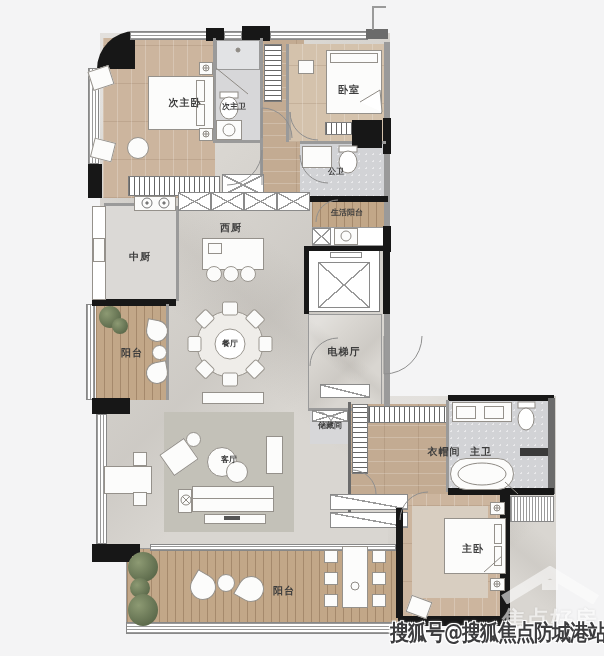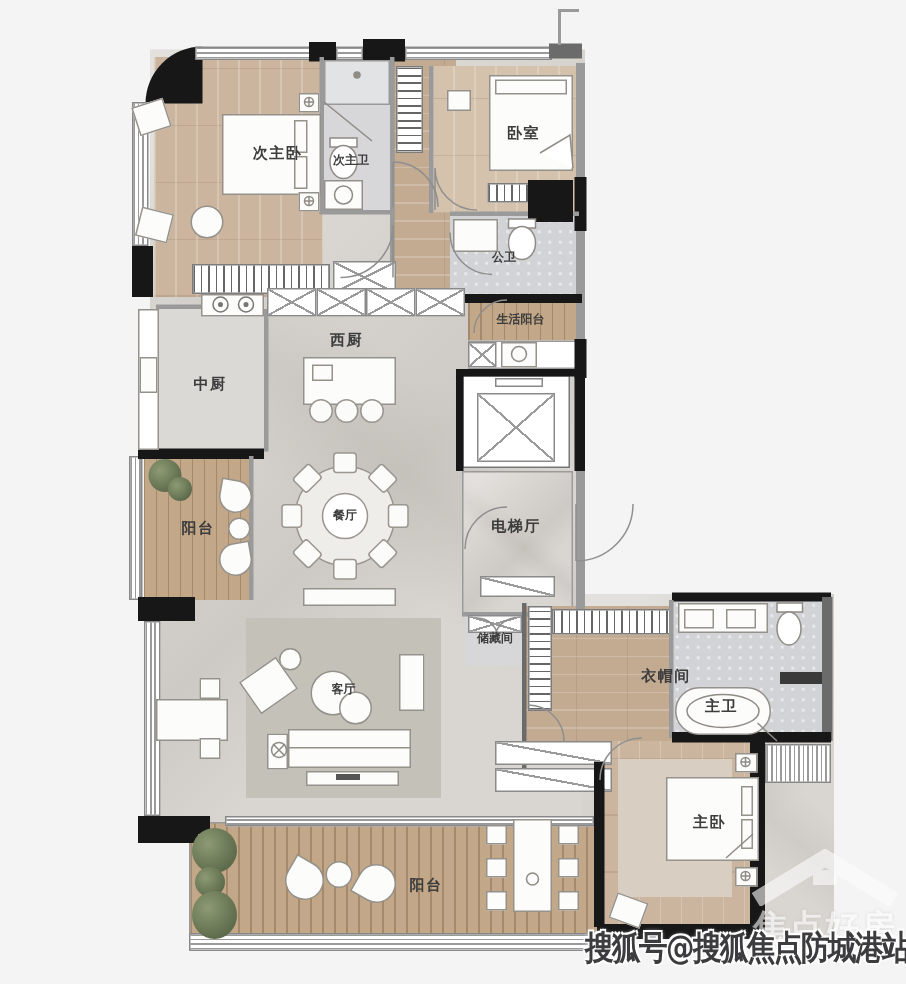--- a/index.html
+++ b/index.html
@@ -313,21 +313,21 @@
   <div class="lbl sm" style="left:336px;top:172px;">公卫</div>
   <div class="lbl sm" style="left:347px;top:213px;">生活阳台</div>
   <div class="lbl" style="left:140px;top:257px;">中厨</div>
   <div class="lbl" style="left:231px;top:228px;">西厨</div>
   <div class="lbl" style="left:132px;top:353px;">阳台</div>
   <div class="lbl sm" style="left:230px;top:344px;">餐厅</div>
   <div class="lbl" style="left:344px;top:352px;">电梯厅</div>
   <div class="lbl sm" style="left:330px;top:426px;">储藏间</div>
   <div class="lbl sm" style="left:229px;top:460px;">客厅</div>
   <div class="lbl" style="left:400px;top:452px;margin-left:44px;">衣帽间</div>
-  <div class="lbl" style="left:481px;top:472px;">主卫</div>
+  <div class="lbl" style="left:481px;top:452px;">主卫</div>
   <div class="lbl" style="left:473px;top:549px;">主卧</div>
   <div class="lbl" style="left:284px;top:591px;">阳台</div>
 
   <div class="logo">
     <svg width="112" height="38" viewBox="0 0 112 38">
       <path d="M10,34 L56,6 L102,34" stroke="#fdfdfd" stroke-width="11" fill="none"></path>
       <rect x="48" y="14" width="16" height="10" fill="#fdfdfd"></rect>
     </svg>
     <div class="logo-text">焦点好房</div>
   </div>

